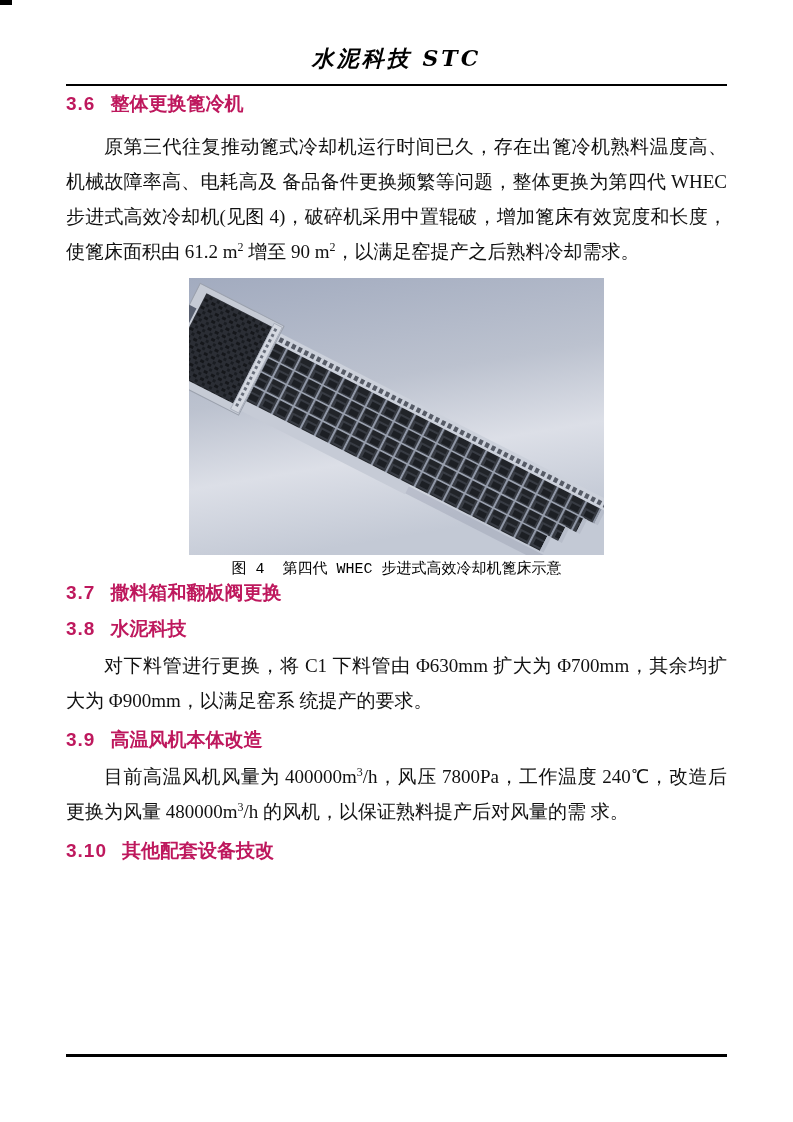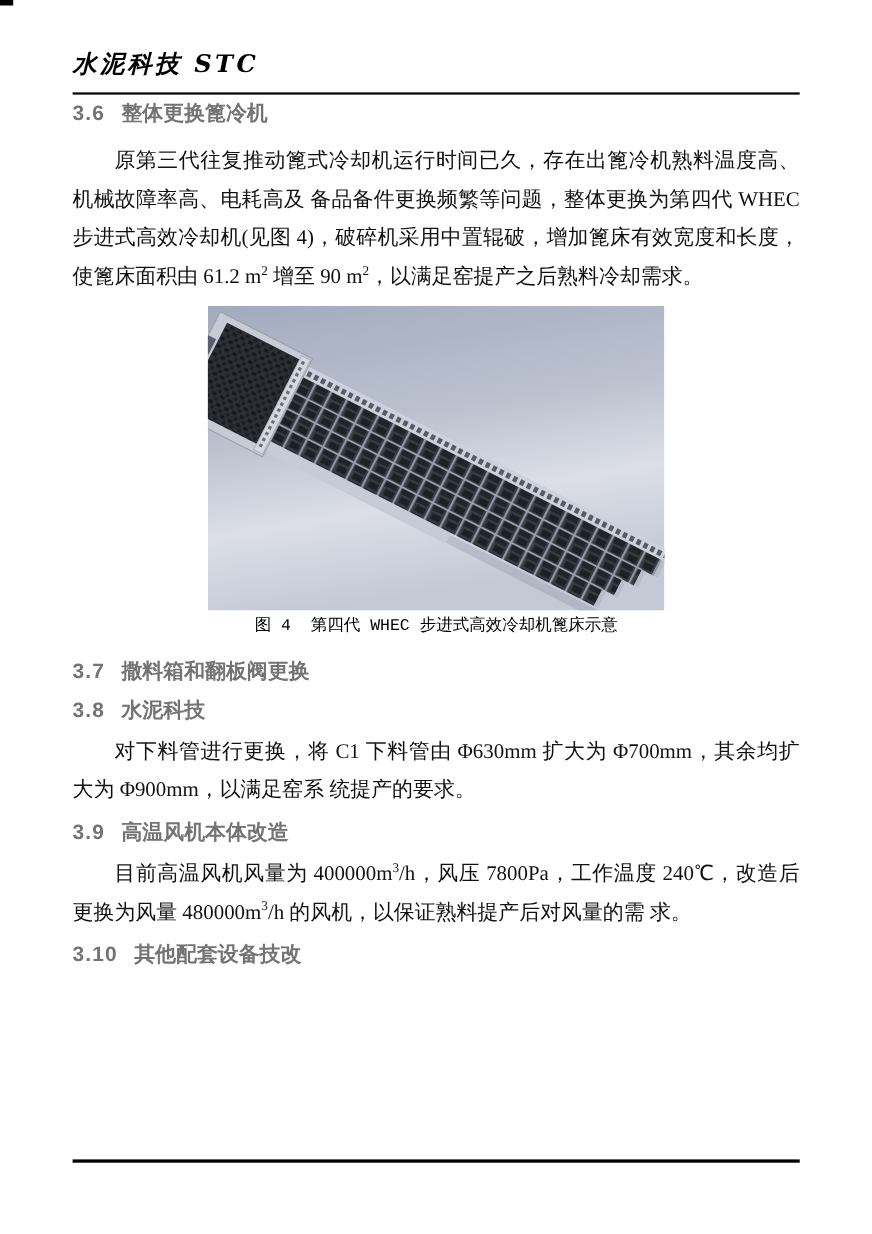--- a/index.html
+++ b/index.html
@@ -15,43 +15,44 @@
   }
   .corner-mark {
     position:absolute; left:0; top:0;
     width:12px; height:5px; background:#000;
   }
   .content {
     position:absolute; left:66px; right:66px; top:0;
   }
   .journal-title {
     margin-top:46px;
+    text-align:center;
     font-family:"DejaVu Serif", serif;
     font-style:italic;
     font-weight:600;
     font-size:22px;
     line-height:24px;
     letter-spacing:3px;
     color:#000;
   }
   .header-rule {
     margin-top:14px;
     height:2px; background:#000;
   }
   .sec-heading {
     font-family:"Liberation Sans", sans-serif;
     font-weight:bold;
     font-size:19px;
     line-height:25px;
-    color:#737373;
+    color:#be185d;
     white-space:pre-wrap;
   }
   .sec-heading .sec-num { margin-right:15px; letter-spacing:1px; }
   .h36 { margin-top:5px; }
-  .h37 { margin-top:18px; }
+  .h37 { margin-top:0; }
   .h38 { margin-top:11px; }
   .h39 { margin-top:9px; }
   .h310 { margin-top:9px; }
   .body-text {
     font-size:19px;
     line-height:35px;
     text-align:justify;
     text-indent:2em;
     color:#111;
   }

